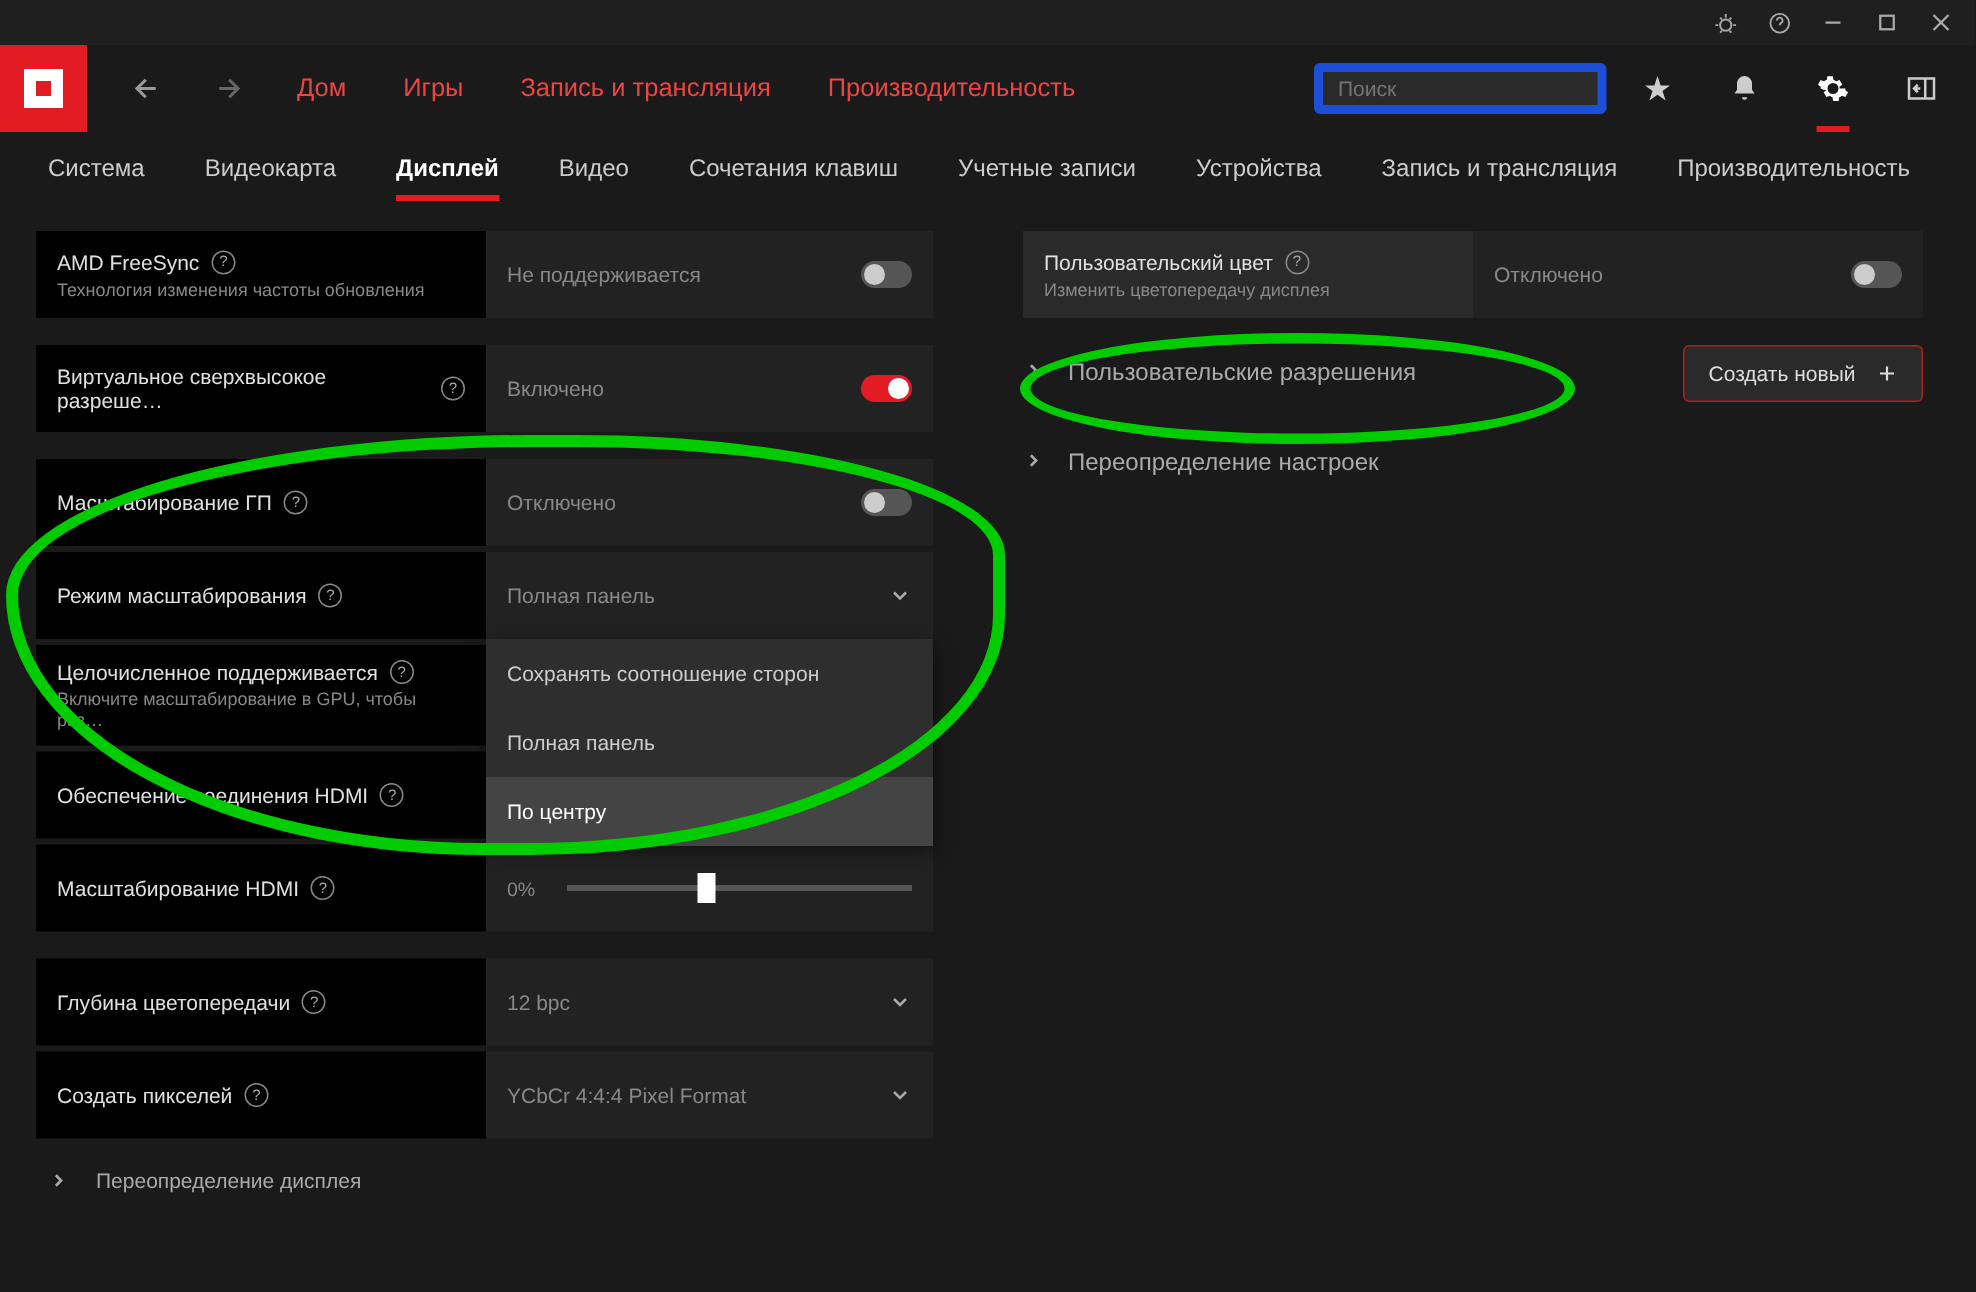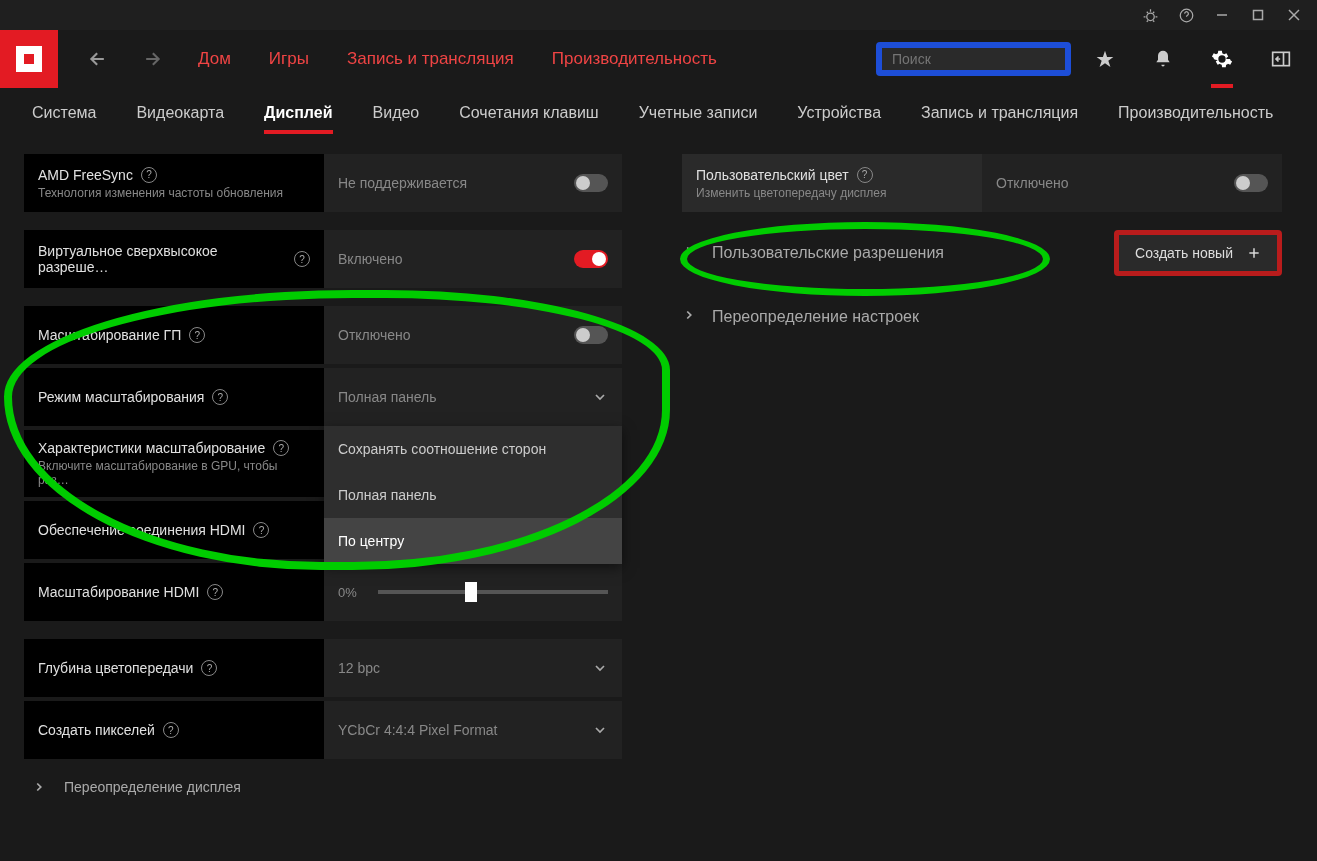--- a/index.html
+++ b/index.html
@@ -266,21 +266,21 @@
   padding: 16px 8px;
   cursor: pointer;
   color: #aaa;
   font-size: 14px;
 }
 .chevron-right {
   color: #aaa;
 }
 .create-btn {
   background: #2a2a2a;
-  border: 5px solid #b91c1c;
+  border: 1px solid #b91c1c;
   border-radius: 4px;
   padding: 10px 16px;
   color: #ddd;
   font-size: 14px;
   display: flex;
   align-items: center;
   gap: 14px;
   cursor: pointer;
 }
 .row-right {
@@ -488,21 +488,21 @@
               <path d="M6 9l6 6 6-6"></path>
             </svg>
         </span>
       </div>
     </div>
 
     <div style="position:relative;">
       <div class="row">
         <div class="label-cell">
           <div class="label-title">
-              <span>Характеристики масштабирование</span>
+              <span>Целочисленное поддерживается</span>
               <span class="help-icon">?</span>
             </div>
           <div class="label-sub">Включите масштабирование в GPU, чтобы раз…</div>
         </div>
         <div class="value-cell"></div>
       </div>
 
       <div class="gap-sm"></div>
 
       <div class="row">

